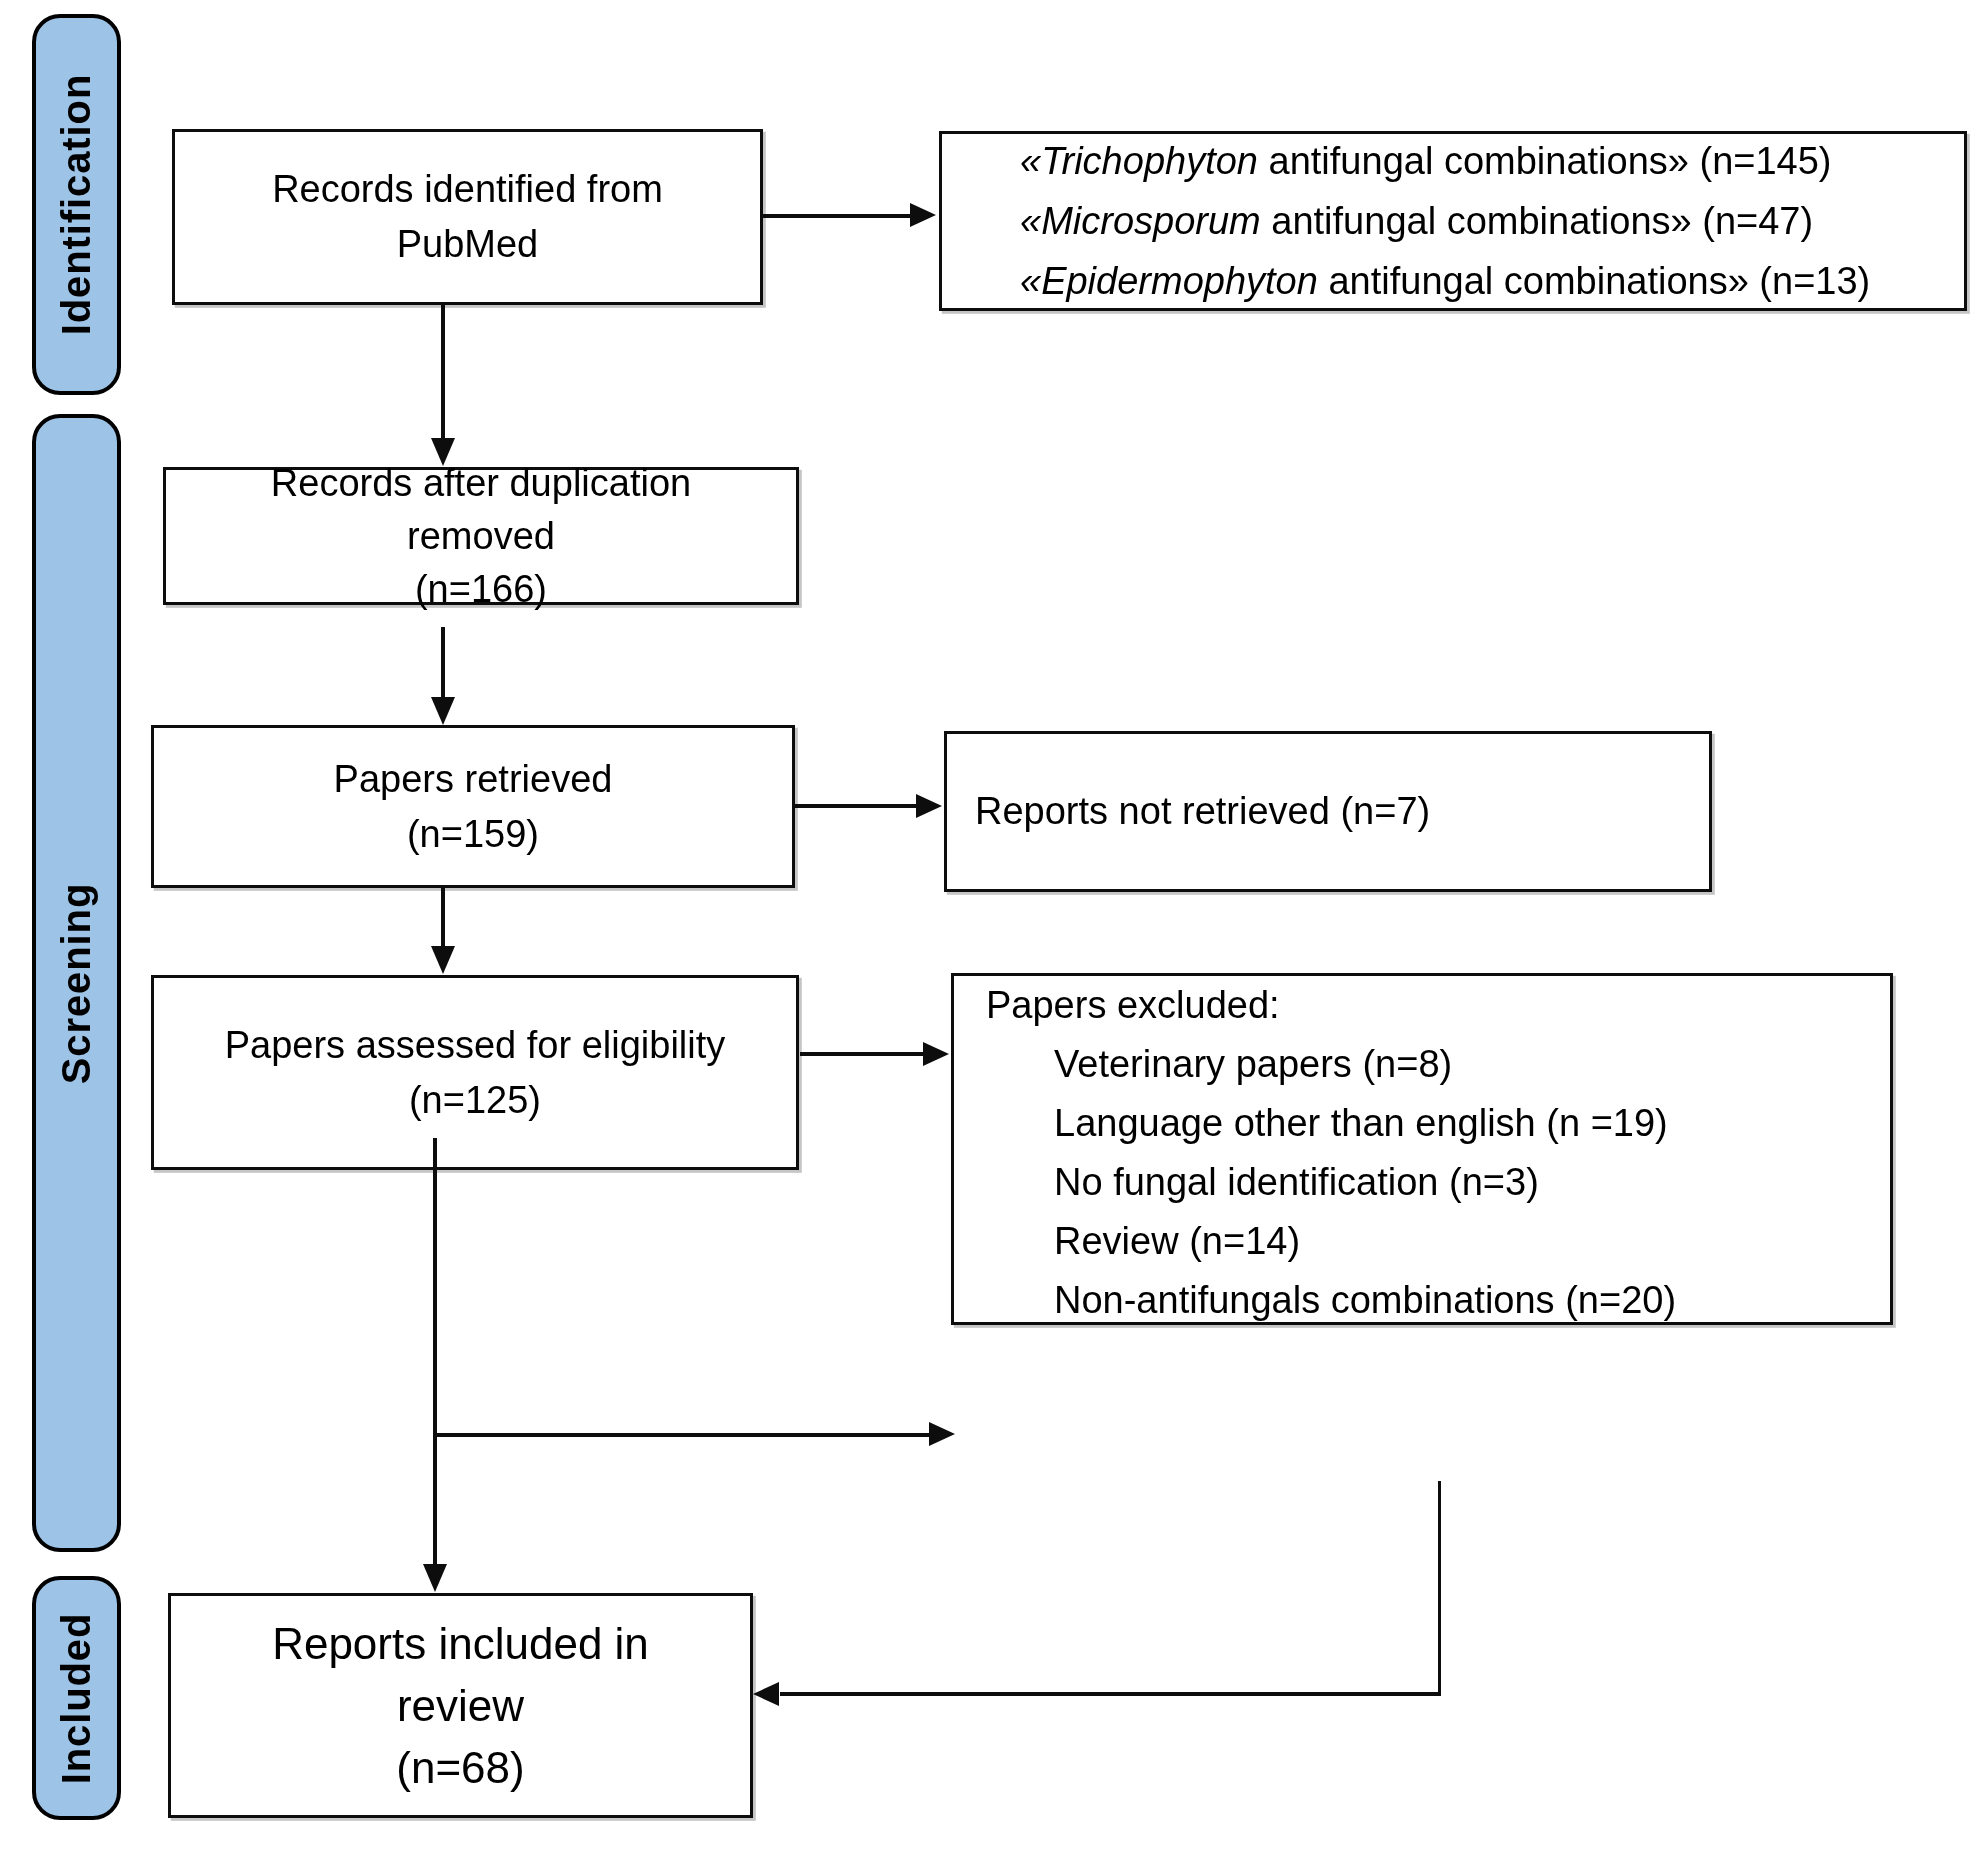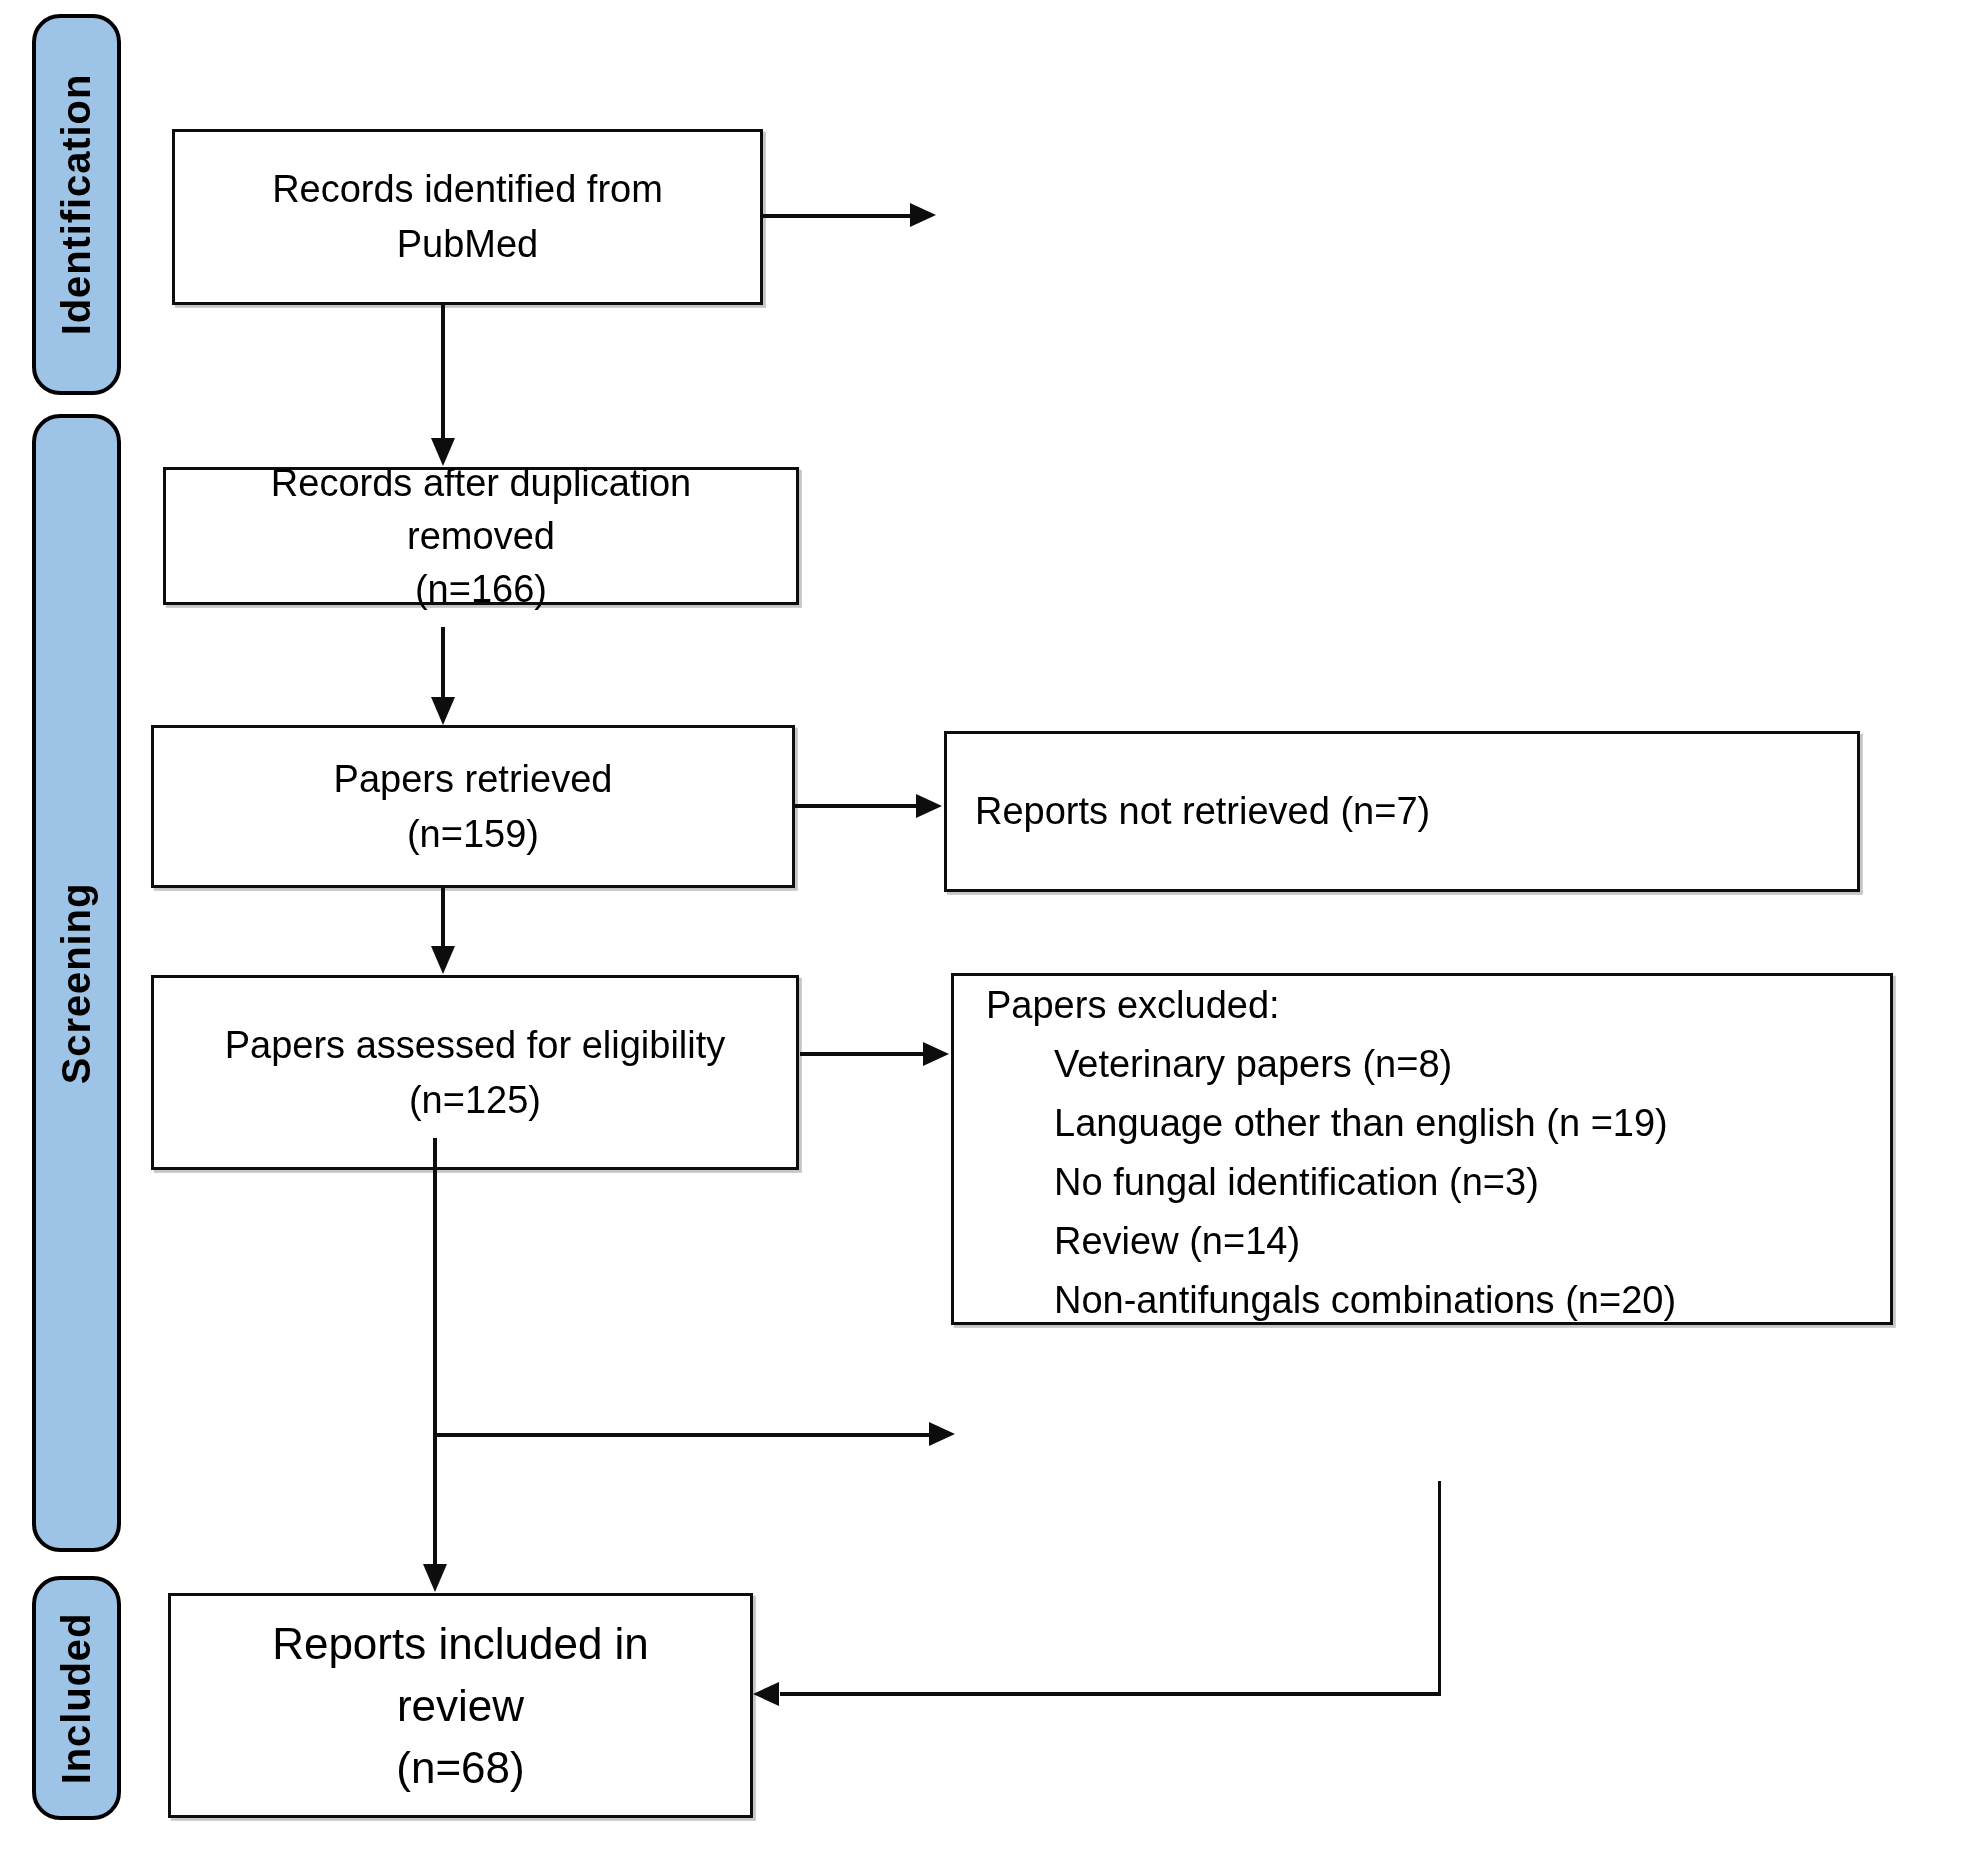--- a/index.html
+++ b/index.html
@@ -78,33 +78,38 @@
   </div>
   <div class="stage" style="top:1576px;height:244px;">
     <span class="stage-text">Included</span>
   </div>
 
   <div class="box center" style="left:172px;top:129px;width:591px;height:176px;text-align:right;">
     <div>Records identified from</div>
     <div>PubMed</div>
   </div>
 
+  <div class="box queries" style="left:939px;top:131px;width:1028px;height:180px;">
+    <div class="qline"><i>«Trichophyton</i><span> antifungal combinations» (n=145)</span></div>
+    <div class="qline"><i>«Microsporum</i><span> antifungal combinations» (n=47)</span></div>
+    <div class="qline"><i>«Epidermophyton</i><span> antifungal combinations» (n=13)</span></div>
+  </div>
 
   <div class="box center" style="left:163px;top:467px;width:636px;height:138px;line-height:53px;">
     <div>Records after duplication</div>
     <div>removed</div>
     <div>(n=166)</div>
   </div>
 
   <div class="box center" style="left:151px;top:725px;width:644px;height:163px;">
     <div>Papers retrieved</div>
     <div>(n=159)</div>
   </div>
 
-  <div class="box leftpad" style="left:944px;top:731px;width:916px;height:161px;">
+  <div class="box leftpad" style="left:944px;top:731px;width:768px;height:161px;">
     <div>Reports not retrieved (n=7)</div>
   </div>
 
   <div class="box center" style="left:151px;top:975px;width:648px;height:195px;">
     <div>Papers assessed for eligibility</div>
     <div>(n=125)</div>
   </div>
 
   <div class="box excluded" style="left:951px;top:973px;width:942px;height:352px;justify-content:space-between;">
     <div class="ex-title">Papers excluded:</div>

